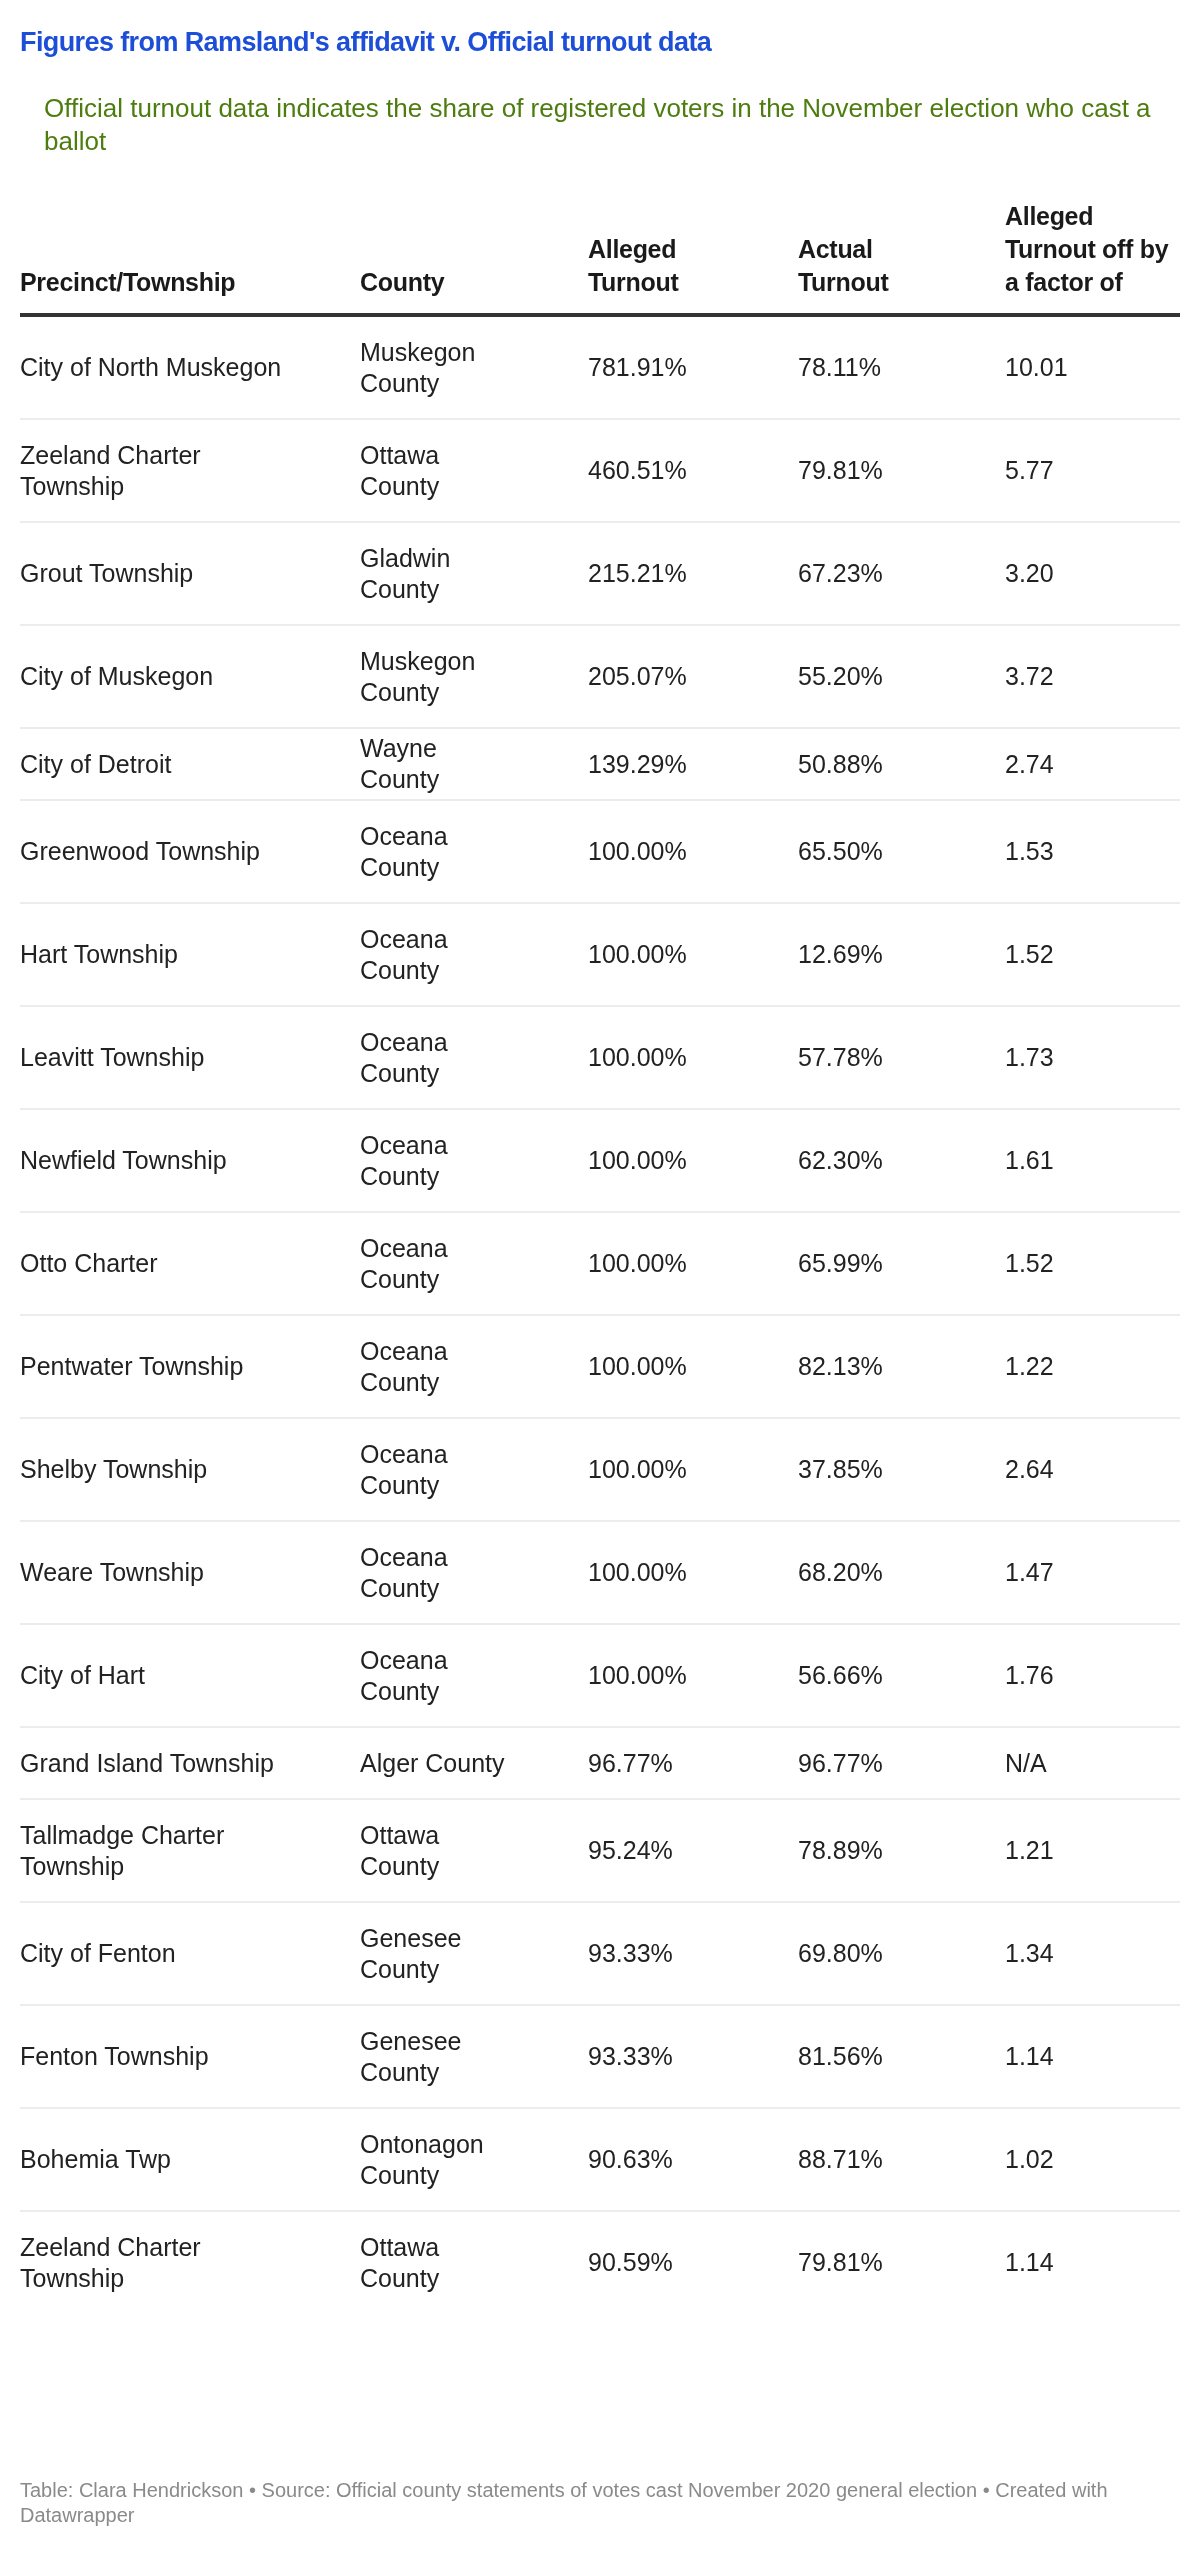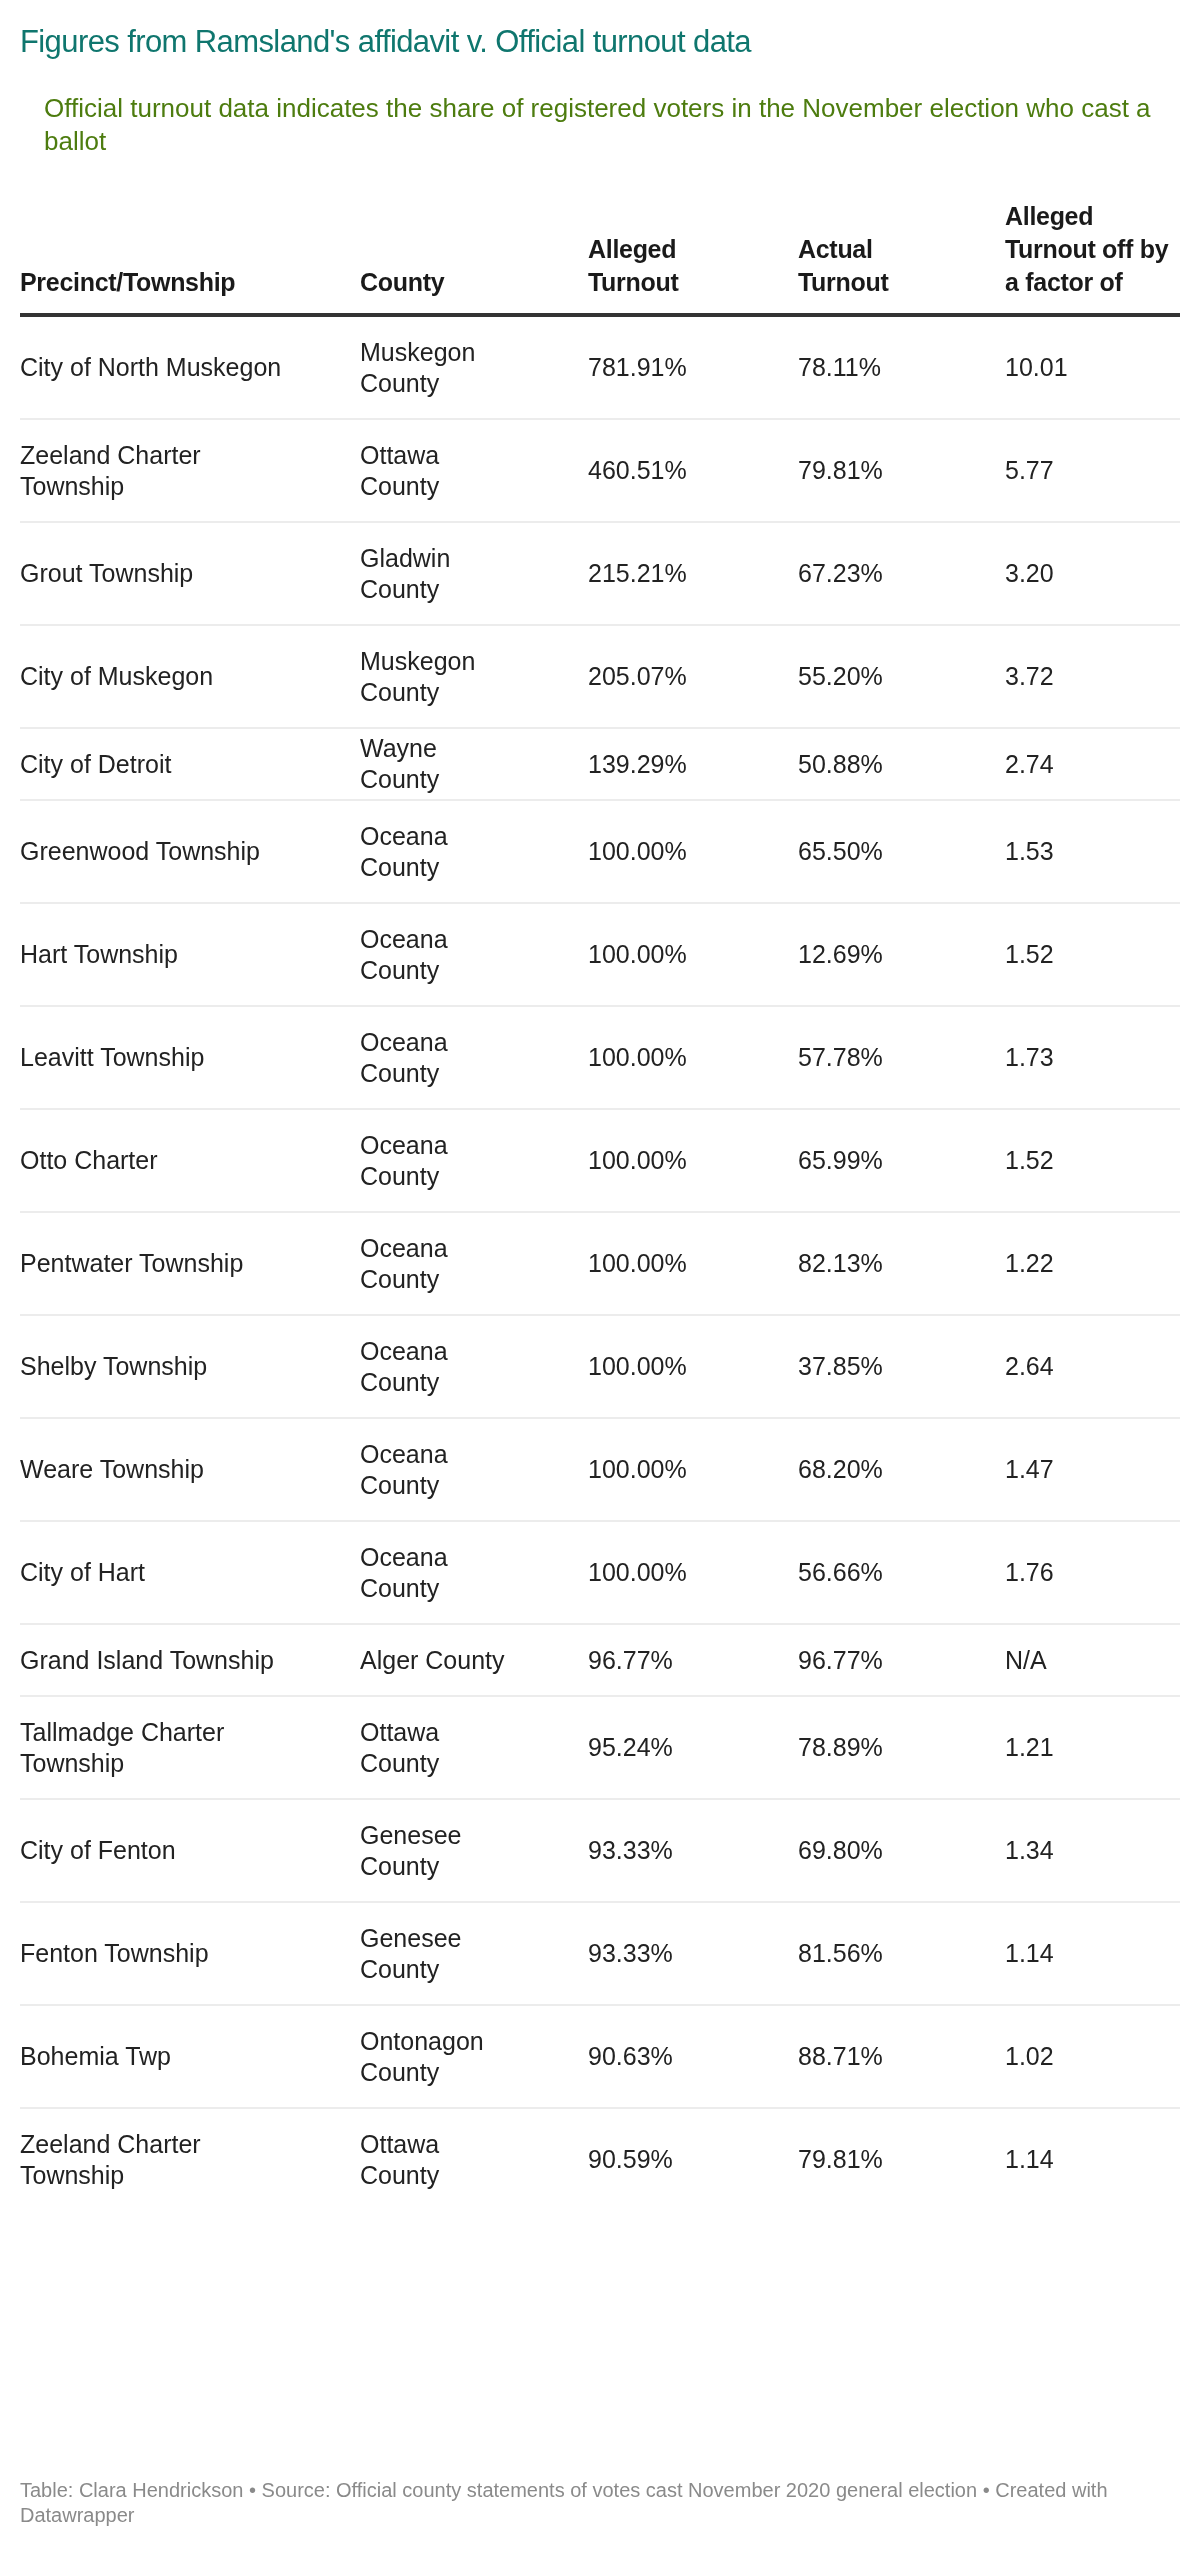--- a/index.html
+++ b/index.html
@@ -8,21 +8,21 @@
     height: 2560px;
     overflow: hidden;
     font-family: "Liberation Sans", "DejaVu Sans", sans-serif;
     color: #1d1d1d;
     position: relative;
   }
   .wrap { position: absolute; left: 20px; top: 0; width: 1160px; }
   .title {
     margin: 0;
     position: absolute; top: 18px; left: 0;
-    font-size: 31px; font-weight: normal; color: #0f766e;
+    font-size: 27px; font-weight: bold; color: #1d4ed8;
     line-height: 48px; letter-spacing: -0.6px; white-space: nowrap;
   }
   .subtitle {
     margin: 8px;
     position: absolute; top: 84px; left: 16px; width: 1160px;
     font-size: 26px; line-height: 33px; color: #4d7c0f;
   }
   table.dt {
     position: absolute; top: 200px; left: 0;
     width: 1160px;
@@ -140,20 +140,27 @@
   </tr>
 
   <tr>
     <td style="padding-right:60px">Leavitt Township</td>
     <td style="padding-right:70px">Oceana County</td>
     <td>100.00%</td>
     <td>57.78%</td>
     <td>1.73</td>
   </tr>
 
+  <tr>
+    <td style="padding-right:60px">Newfield Township</td>
+    <td style="padding-right:70px">Oceana County</td>
+    <td>100.00%</td>
+    <td>62.30%</td>
+    <td>1.61</td>
+  </tr>
 
   <tr>
     <td style="padding-right:60px">Otto Charter</td>
     <td style="padding-right:70px">Oceana County</td>
     <td>100.00%</td>
     <td>65.99%</td>
     <td>1.52</td>
   </tr>
 
   <tr>

